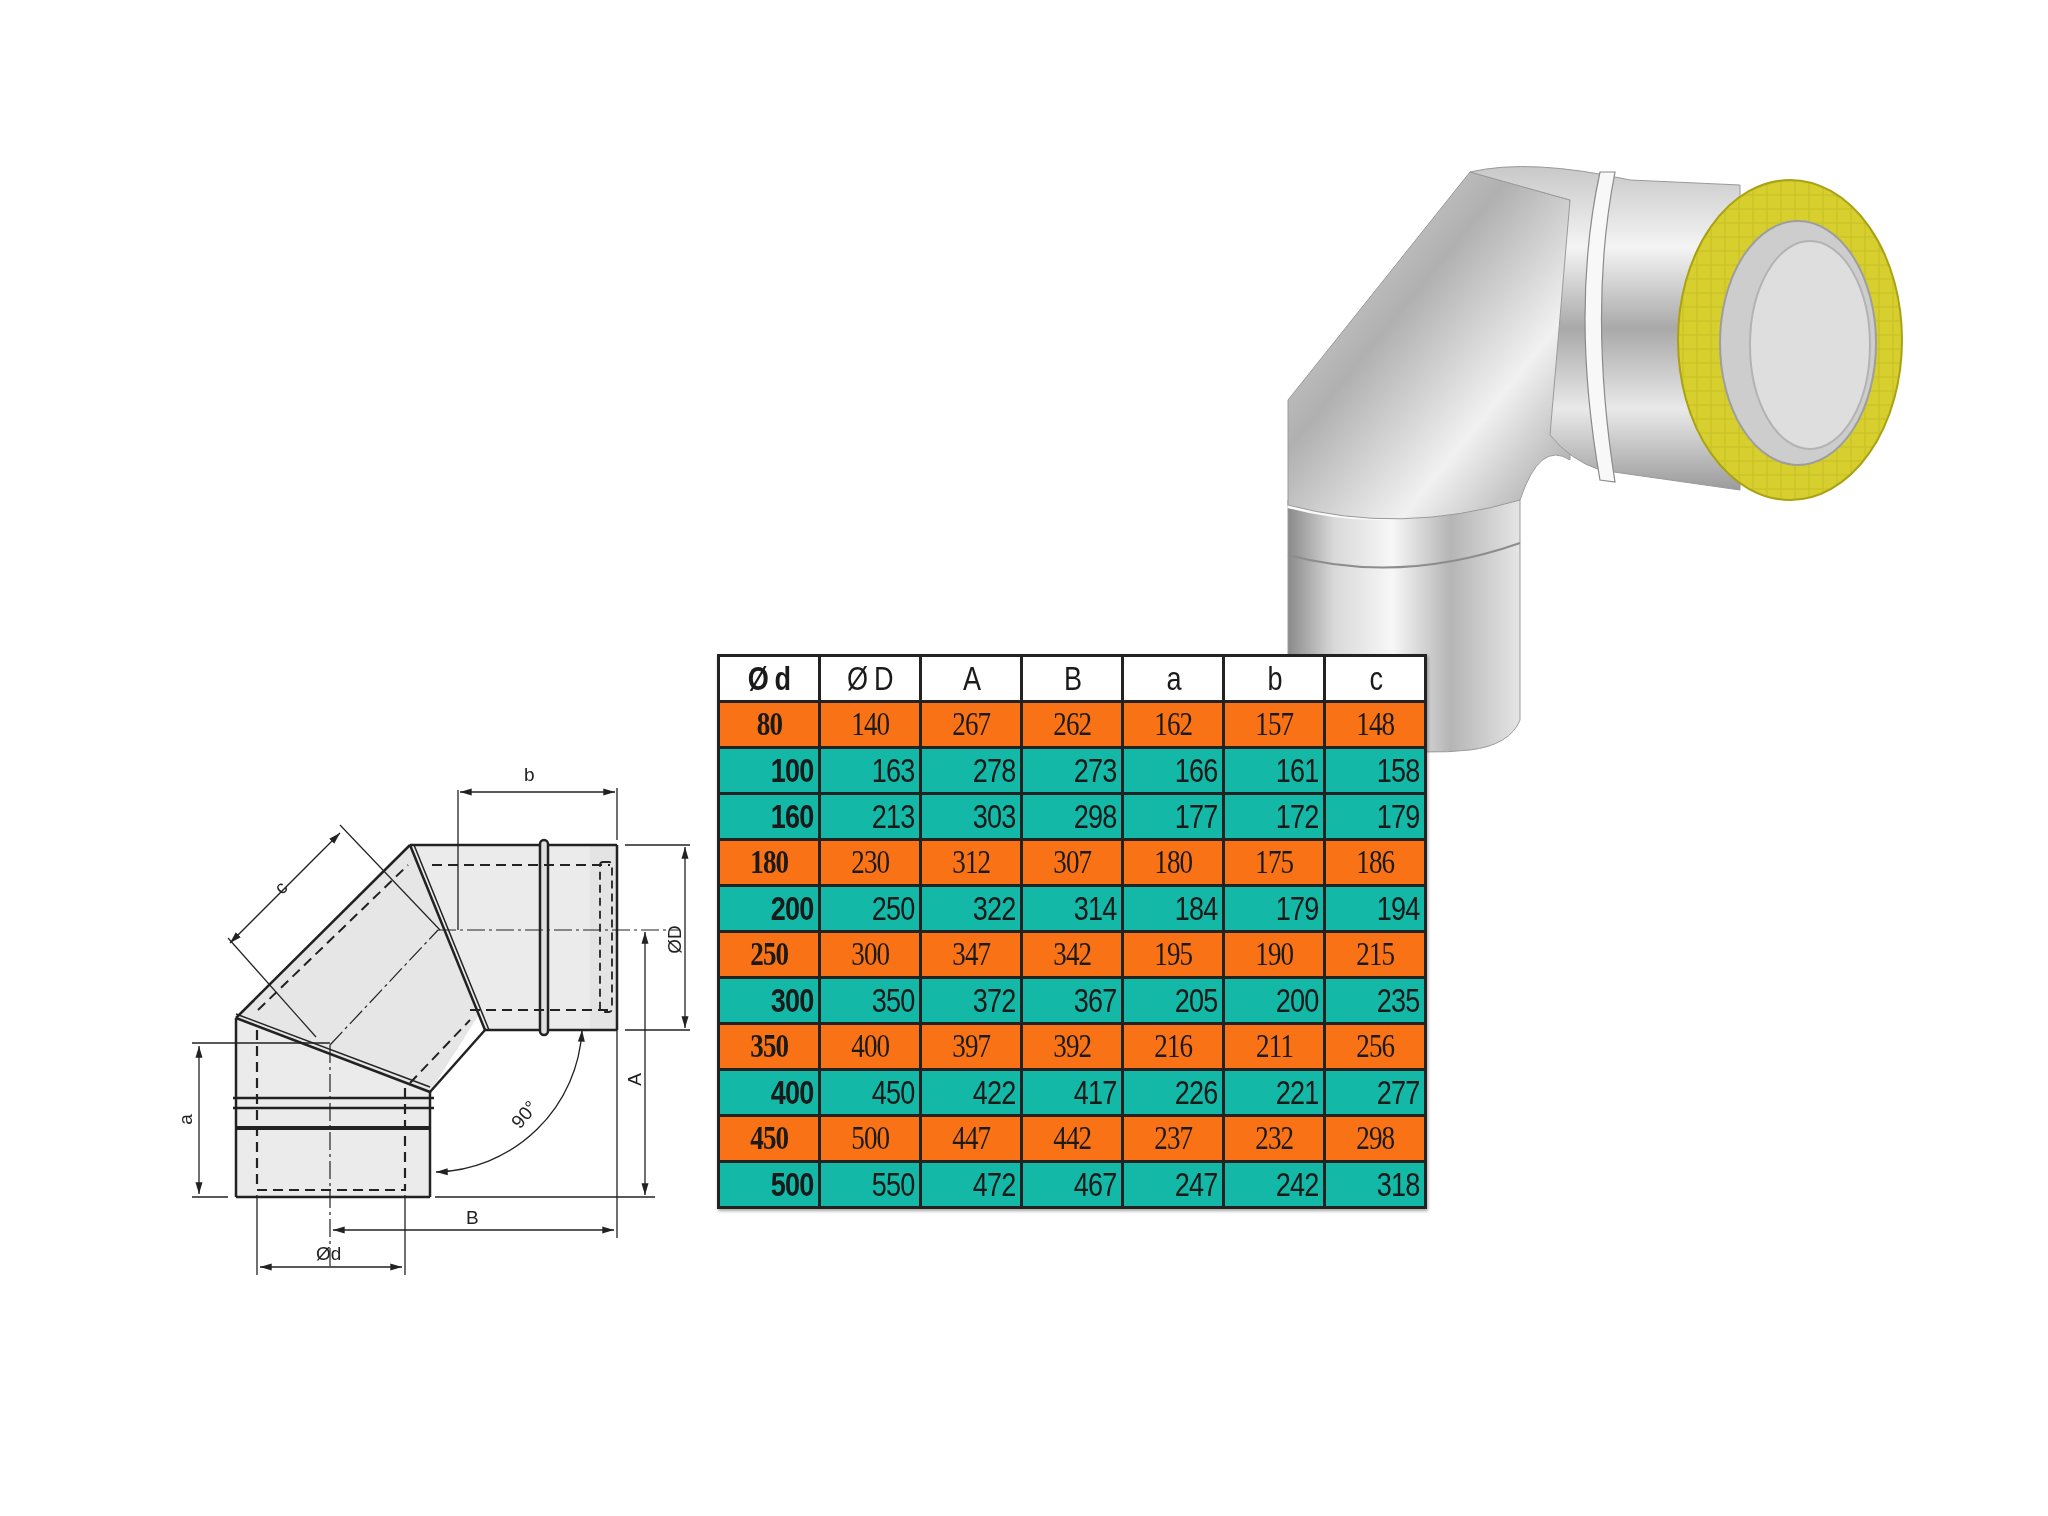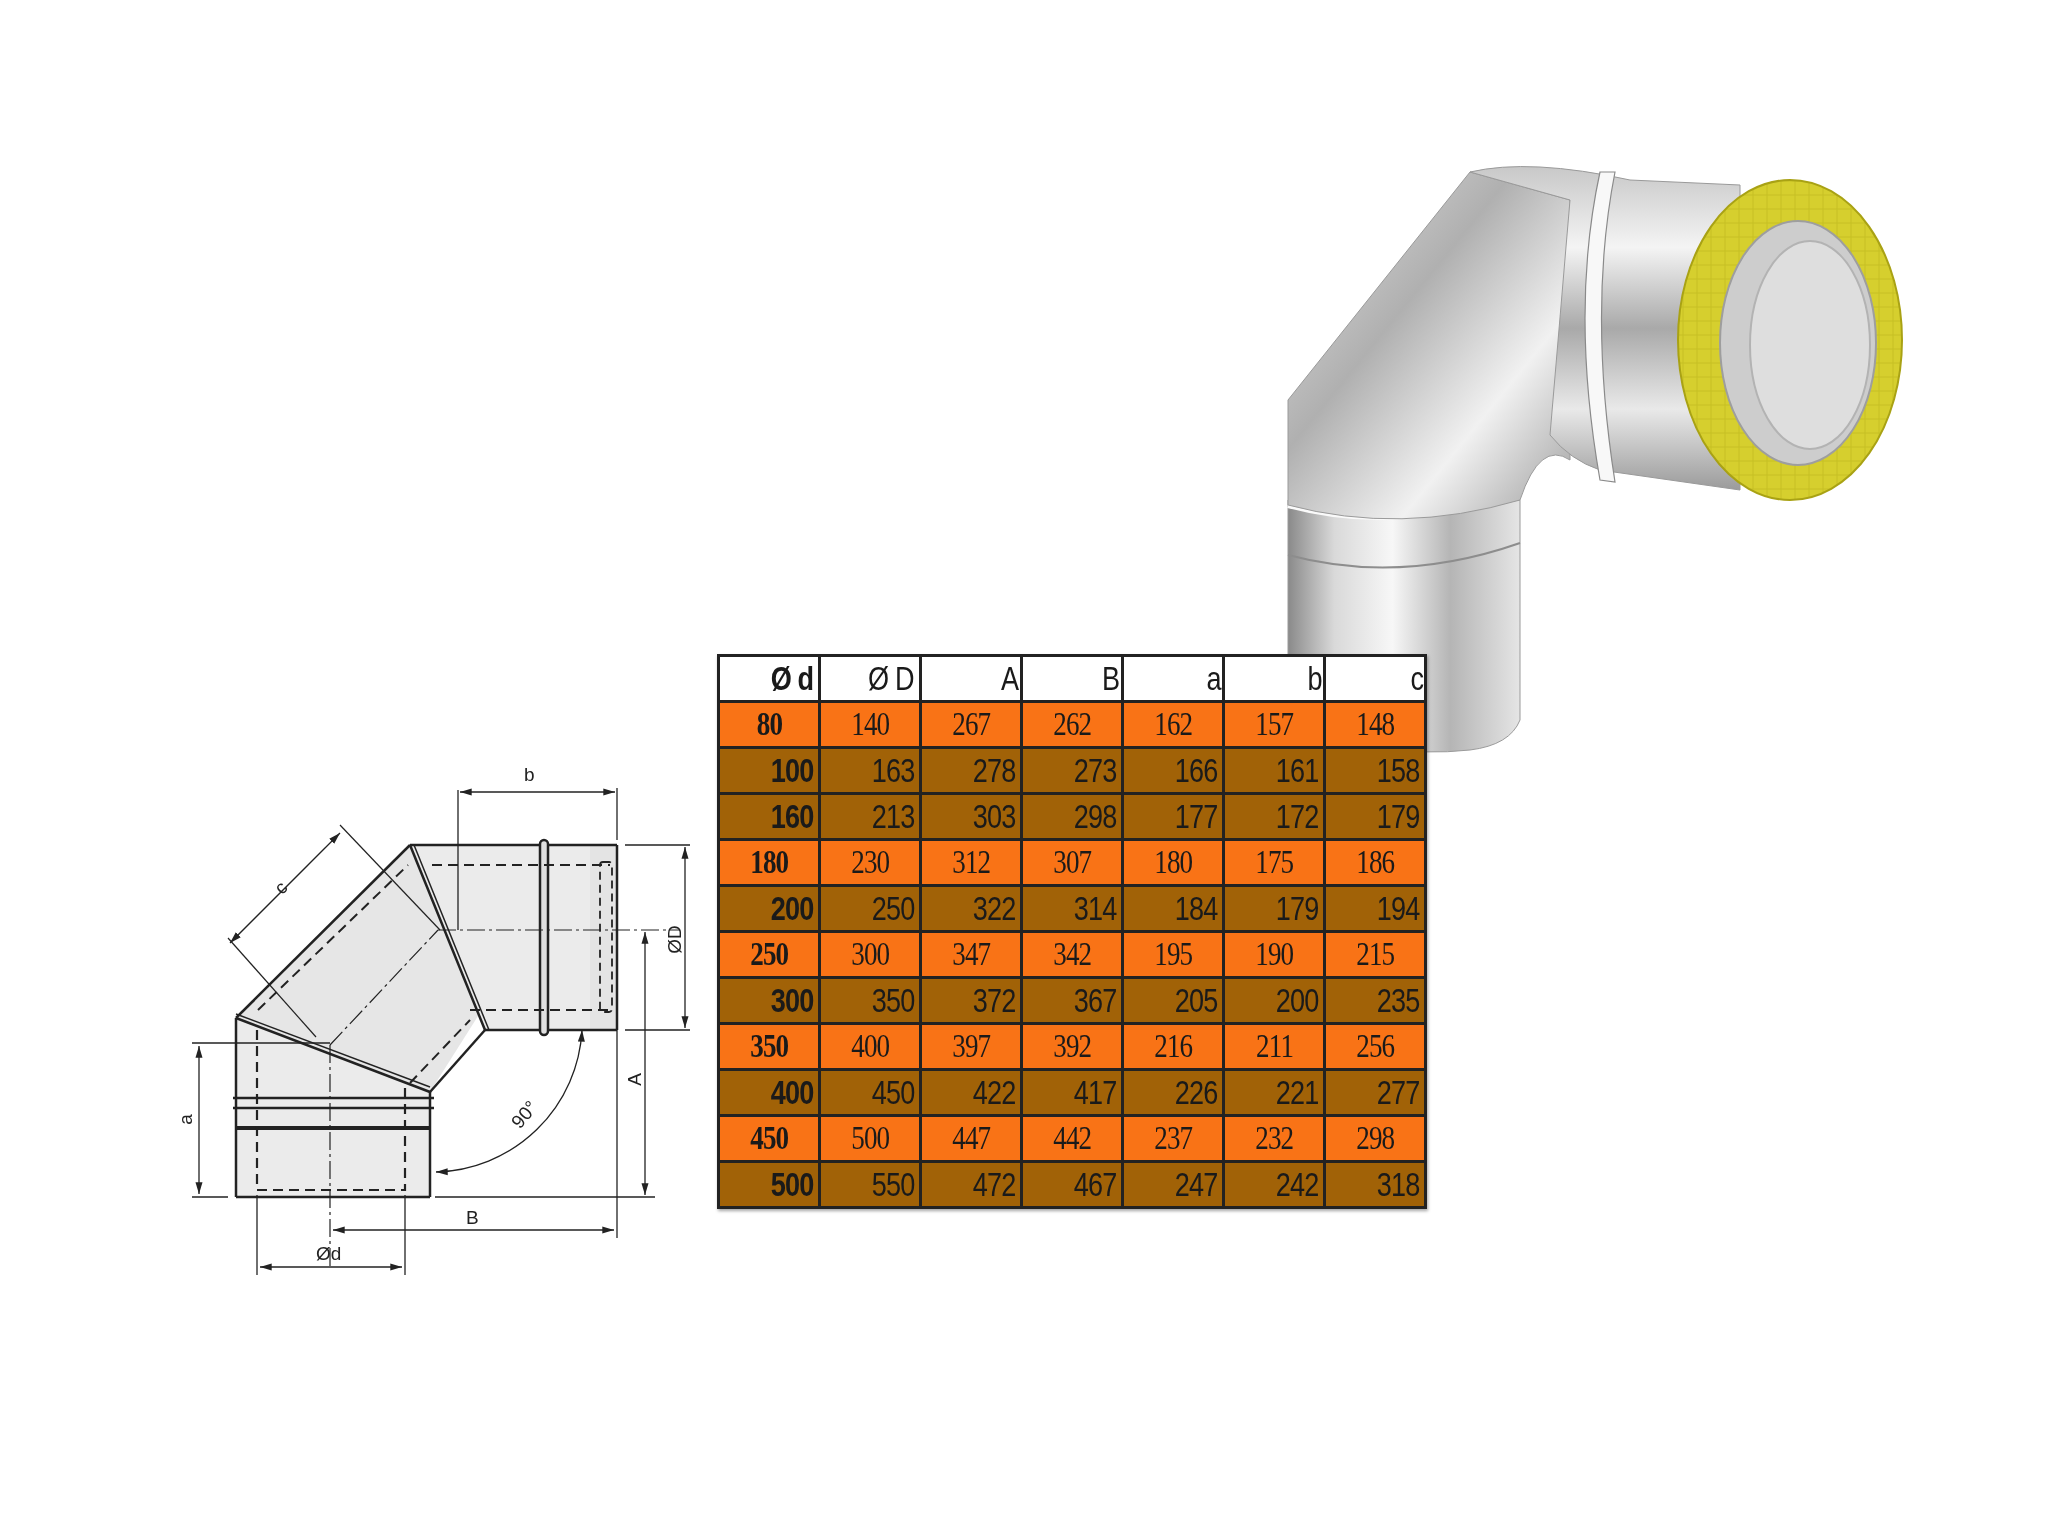--- a/index.html
+++ b/index.html
@@ -21,26 +21,26 @@
     box-shadow: 1px 2px 3px rgba(0,0,0,0.35);
   }
   #dim-table th, #dim-table td {
     border:3px solid #222;
     height:43px; padding:0;
     text-align:center; vertical-align:middle;
     font-size:33px; color:#1a1a1a;
     letter-spacing:-1px;
     transform-origin:center;
   }
-  #dim-table th { font-weight:normal; background:#ffffff;text-align:right; }
+  #dim-table th { font-weight:normal; background:#ffffff; }
   #dim-table th.first, #dim-table td.first { font-weight:bold; }
   #dim-table col.c0 { width:68px; }
   #dim-table col.cn { width:65px; }
   #dim-table tr.shaded td { background:#f97316;font-family:Liberation Serif, serif; }
-  #dim-table tr.plain td { background:#a16207;padding-left:46px; }
+  #dim-table tr.plain td { background:#14b8a6;padding-left:46px; }
   .cond { display:inline-block; transform:scaleX(0.82); }
 </style>
 </head>
 <body>
 
 <div id="drawing">
   <svg width="700" height="1516" viewBox="0 0 700 1516">
     <defs>
       <marker id="arr" viewBox="0 0 10 10" refX="10" refY="5" markerWidth="9" markerHeight="9" orient="auto-start-reverse">
         <path d="M0,2 L10,5 L0,8 z" fill="#222"></path>

